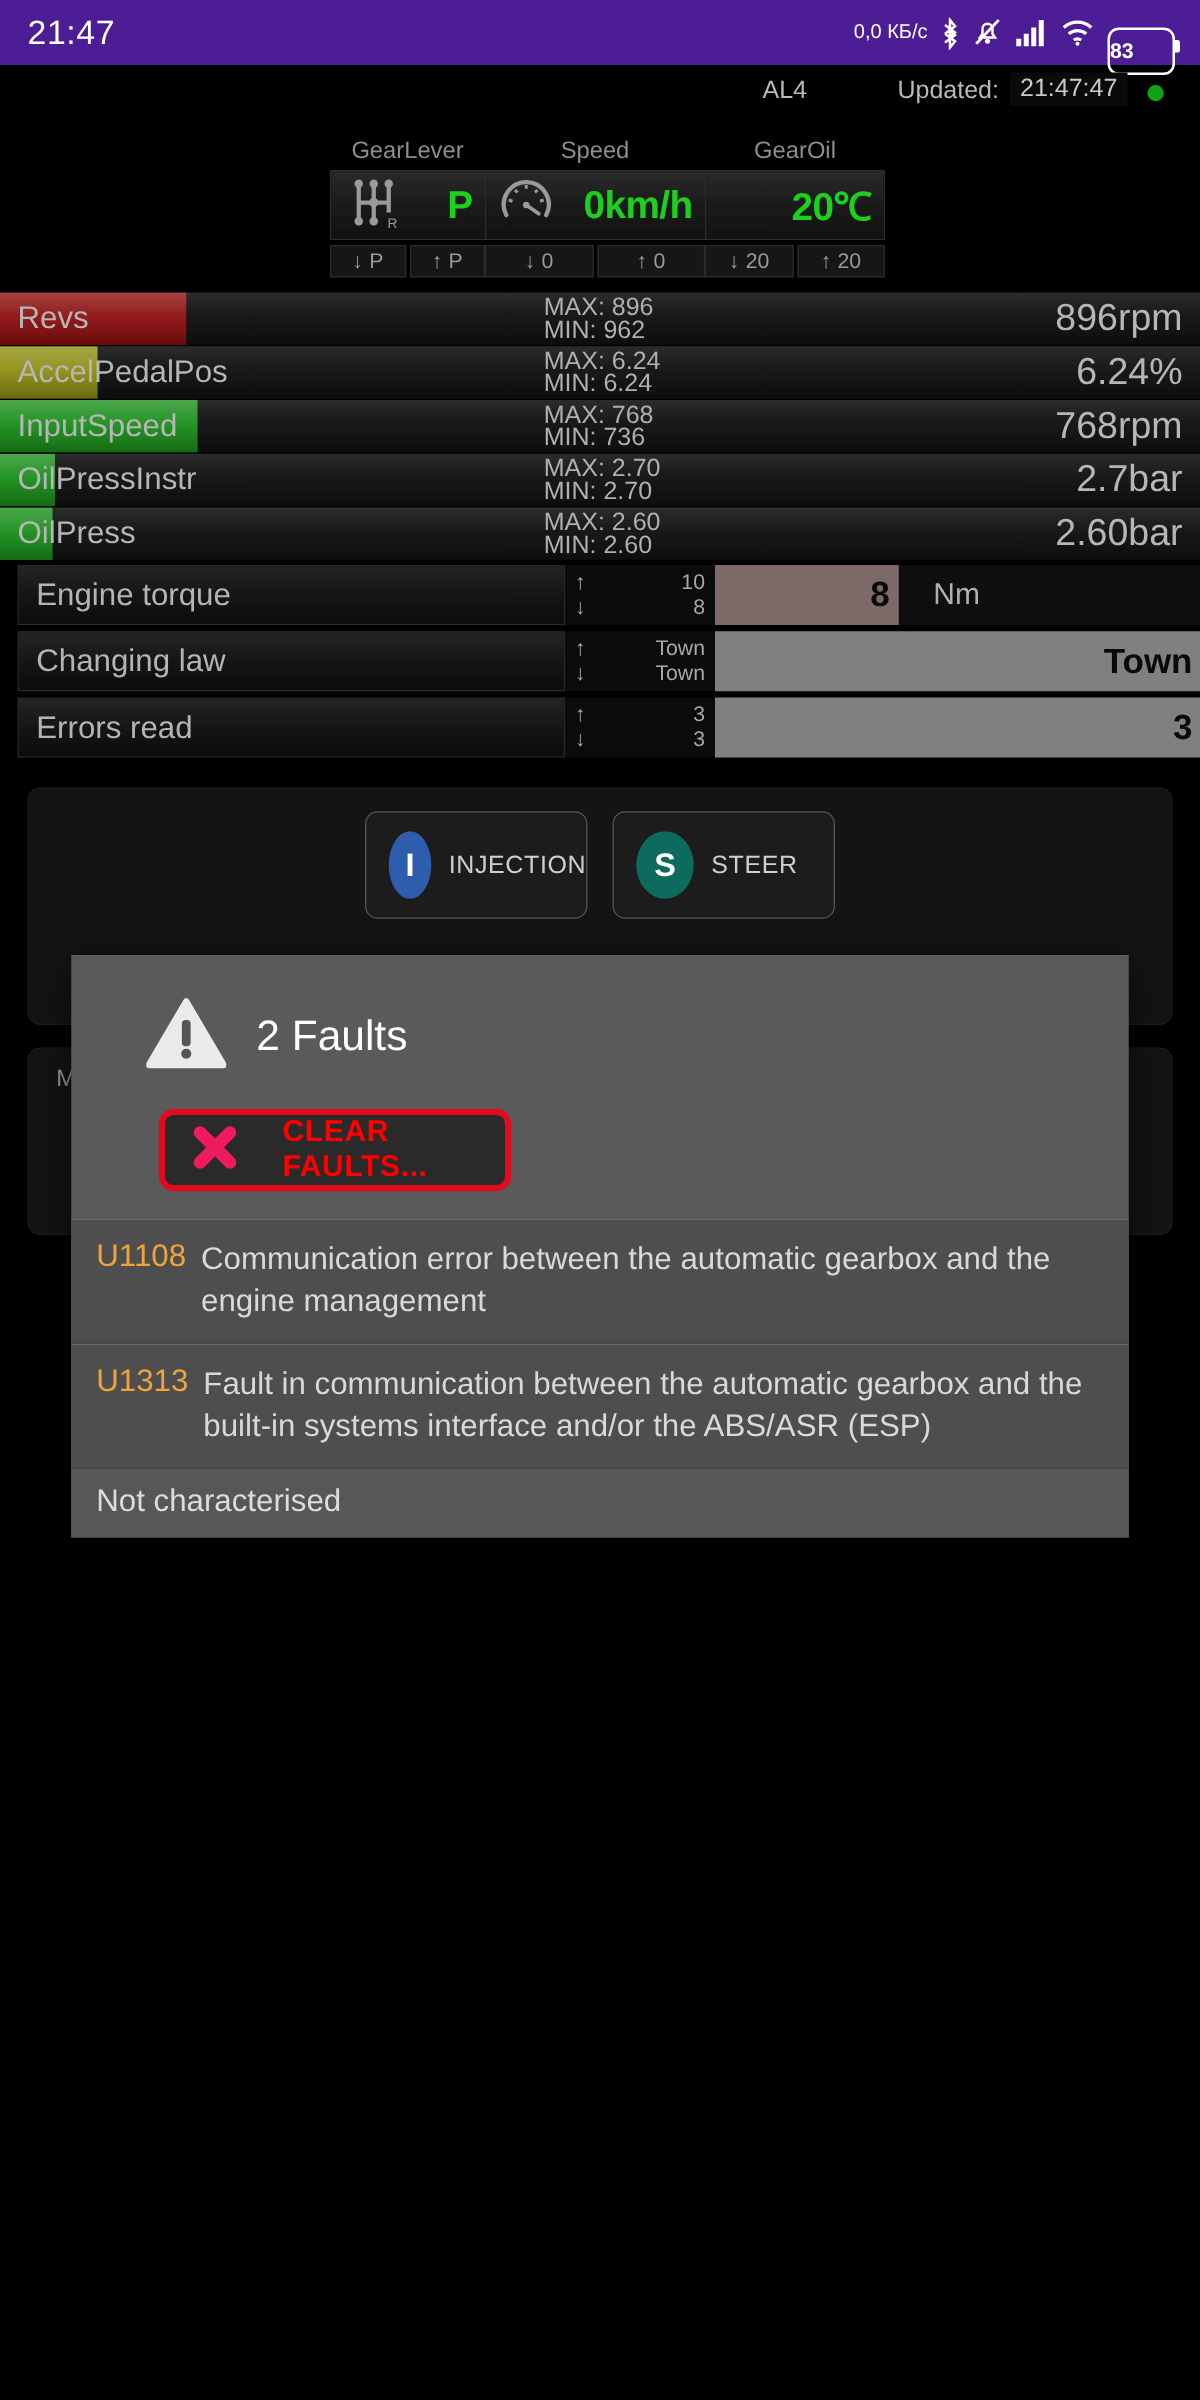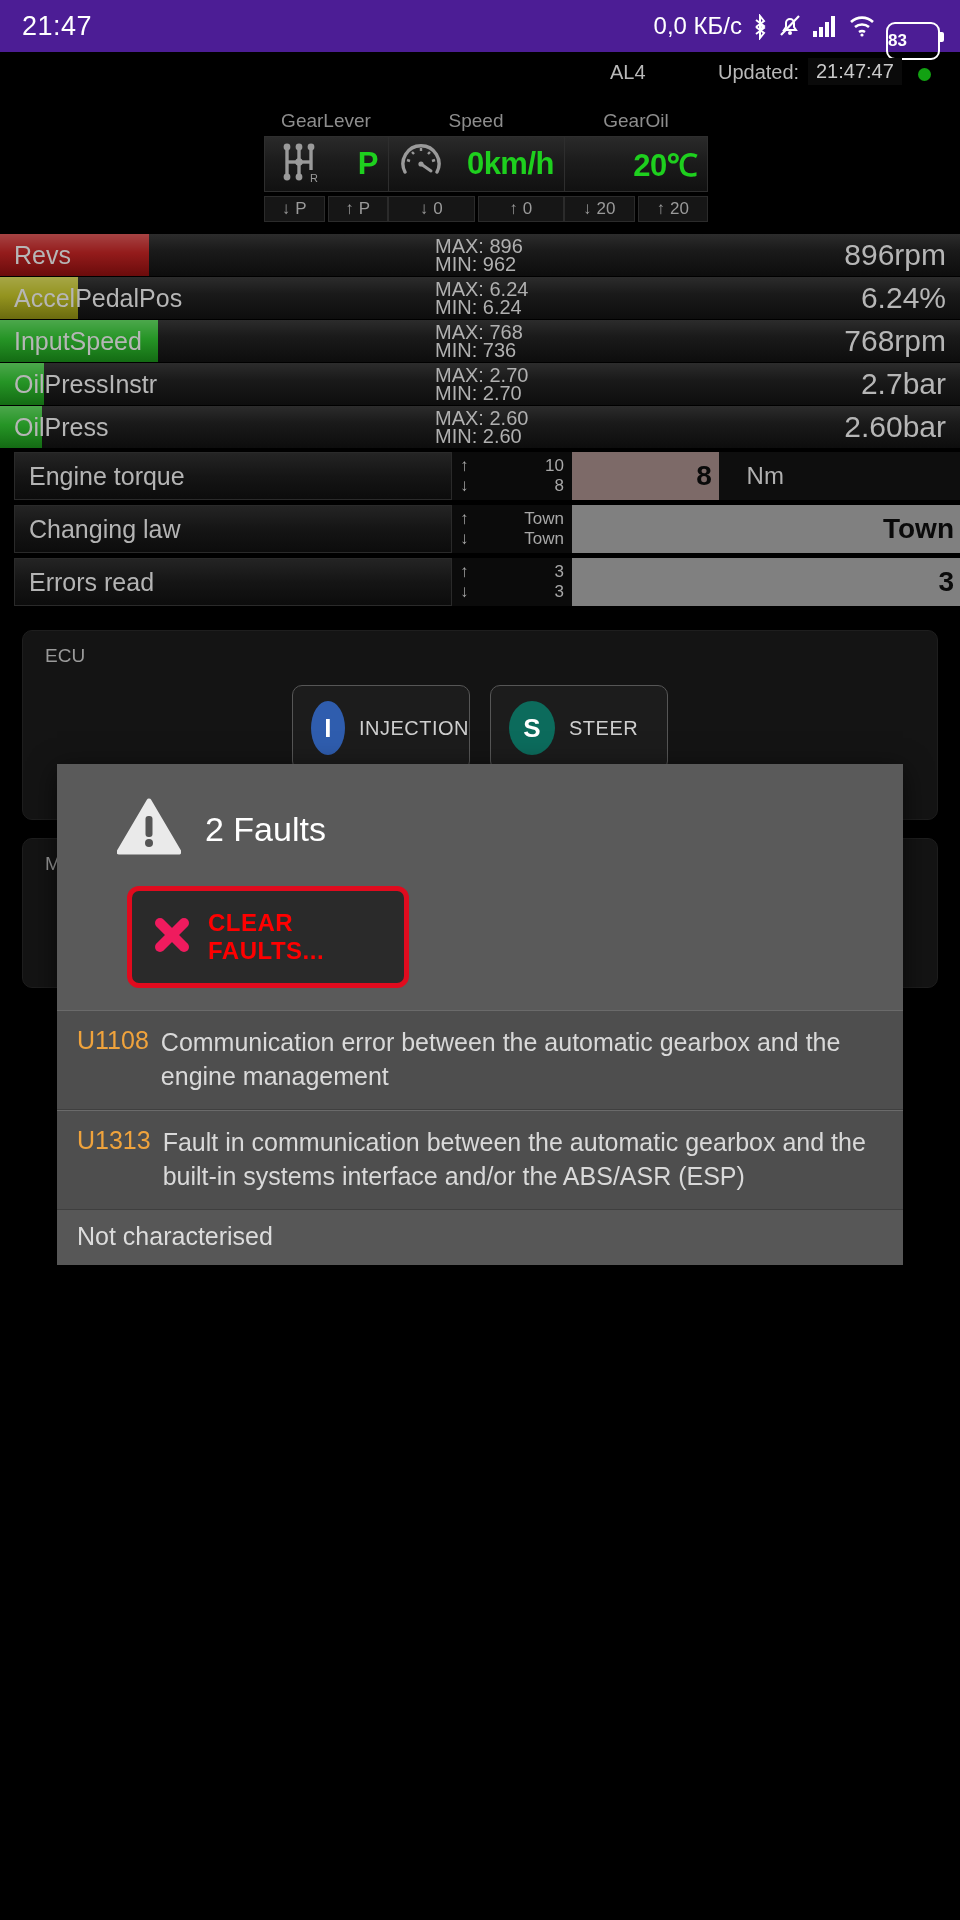--- a/index.html
+++ b/index.html
@@ -11,21 +11,21 @@
   }
   .screen { position: relative; width: 960px; height: 1920px; background: #000; }
 
   
   .statusbar {
     position: absolute; top: 0; left: 0; width: 960px; height: 52px;
     display: flex; align-items: center; background: #4c1d95; color: #fff;
   }
   .sb-clock { font-size: 27px; margin-left: 22px; letter-spacing: .5px; }
   .sb-right { margin-left: auto; display: flex; align-items: center; gap: 10px; margin-right: 20px; }
-  .sb-net { font-size: 24px; letter-spacing: 0; }
+  .sb-net { font-size: 16px; letter-spacing: 0; }
   .sb-ico { display: inline-block; }
   .bt { width: 16px; height: 24px; position: relative; }
   .bt svg, .mute svg, .sig svg, .wifi svg { display: block; }
   .batt {
     width: 54px; height: 38px; border: 2.5px solid #fff; border-radius: 9px;
     display: flex; align-items: center; justify-content: flex-start;
     font-size: 17px; font-weight: bold; color: #fff; position: relative; margin-top: 30px;
   }
   .batt::after {
     content: ""; position: absolute; right: -6px; top: 8px;
@@ -145,23 +145,23 @@
   .mem-panel { top: 838px; height: 150px; }
 
   
   .dialog {
     position: absolute; left: 57px; top: 764px; width: 846px;
     background: #5a5a5a; box-shadow: 0 6px 26px rgba(0,0,0,.6);
   }
   .dlg-head { display: flex; align-items: center; padding: 34px 0 0 60px; gap: 24px; }
   .dlg-title { font-size: 34px; color: #fff; }
   .dlg-clear {
-    margin: 26px 0 0 70px; width: 282px; height: 102px;
+    margin: 26px 0 0 70px; width: 282px; height: 66px;
     border: 5px solid #e00b1e; border-radius: 12px; background: #2a2a2a;
-    display: flex; align-items: center; gap: 16px; padding-left: 20px;
+    display: flex; align-items: center; gap: 34px; padding-left: 20px;
   }
   .dlg-clear-label { color: #ff0000; font-weight: bold; font-size: 24px; letter-spacing: .5px; }
   .dlg-list { margin-top: 22px; }
   .flt {
     background: #4e4e4e; border-top: 1px solid #6a6a6a; border-bottom: 1px solid #3f3f3f;
     padding: 14px 20px 16px 20px; display: flex; gap: 12px;
   }
   .flt-code { color: #f0a33c; font-size: 25px; flex: none; padding-top: 1px; }
   .flt-desc { color: #d9d9d9; font-size: 25px; line-height: 34px; }
   .flt-status {
@@ -389,21 +389,20 @@
           </div>
       </div>
       <div class="t-barwrap">
         <div class="t-bar" style="width:100%;background:#808080"></div>
         <span class="t-bar-text" style="right:6px;left:auto">3</span>
       </div>
     </div>
   </div>
 
   <div class="panel ecu-panel">
-    <div class="panel-title">ECU</div>
     <div class="chips">
       <div class="chip">
         <span class="chip-badge" style="background:#2f5dae">I</span>
         <span class="chip-label">INJECTION</span>
       </div>
       <div class="chip">
         <span class="chip-badge" style="background:#0c6b5c">S</span>
         <span class="chip-label">STEER</span>
       </div>
     </div>

